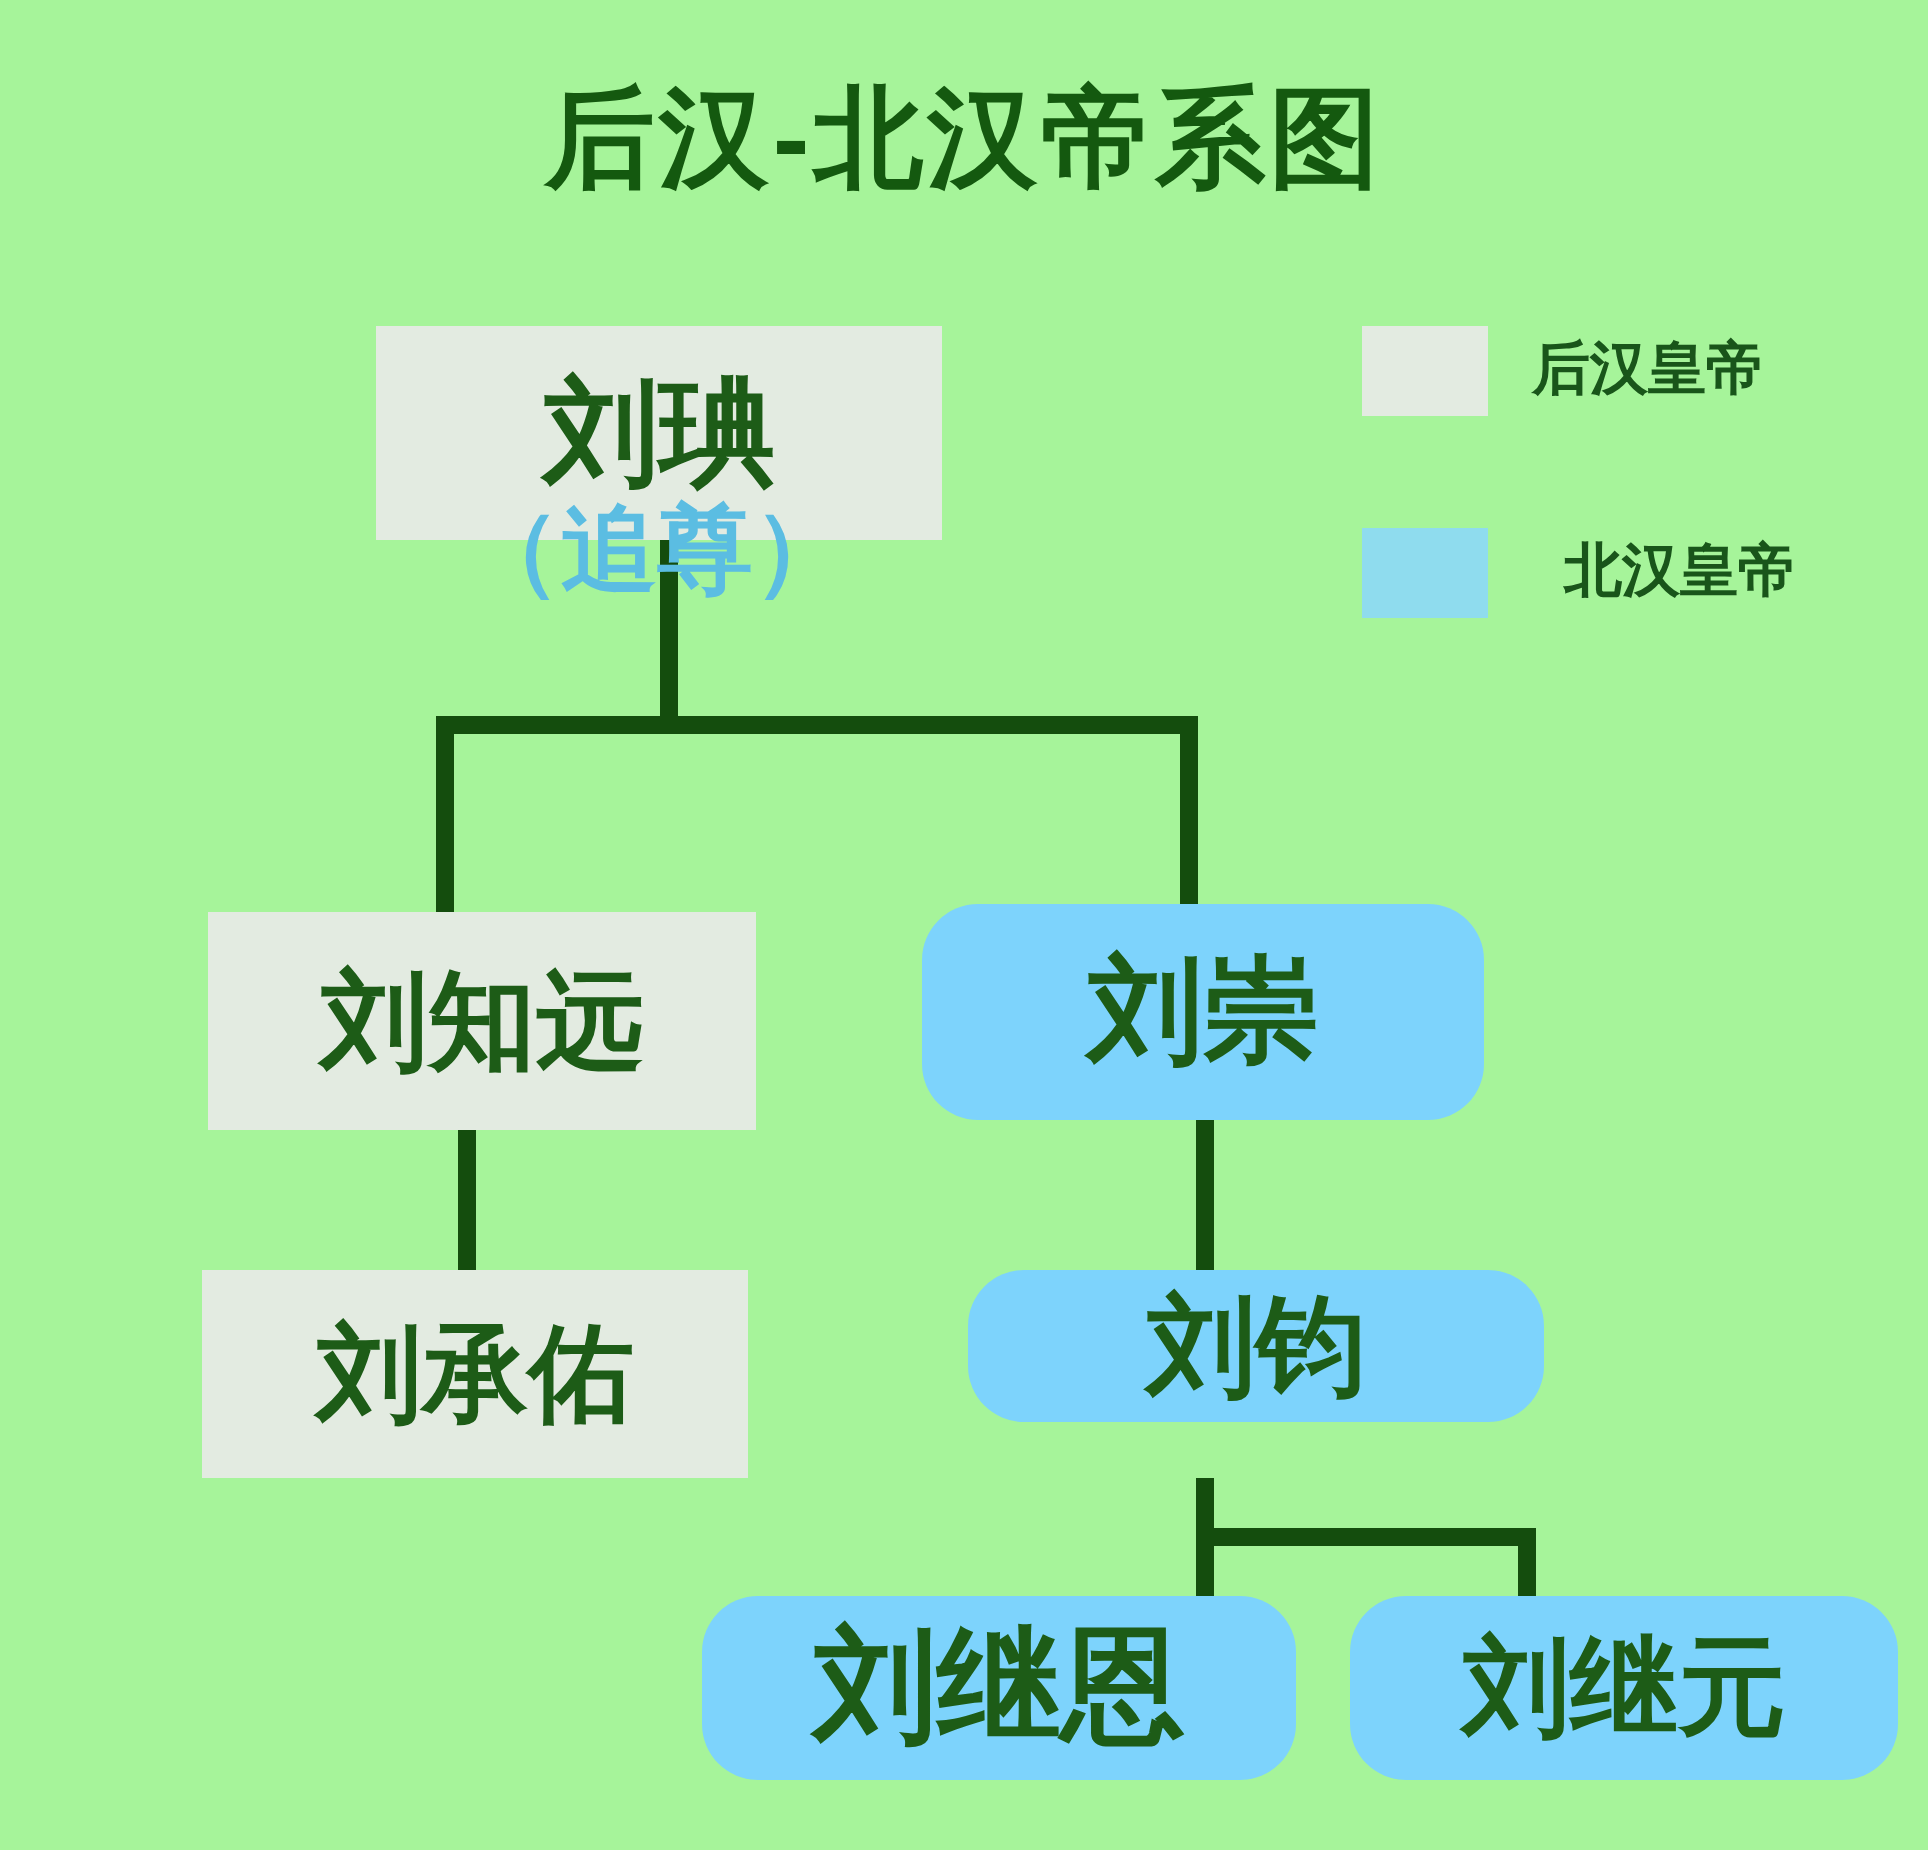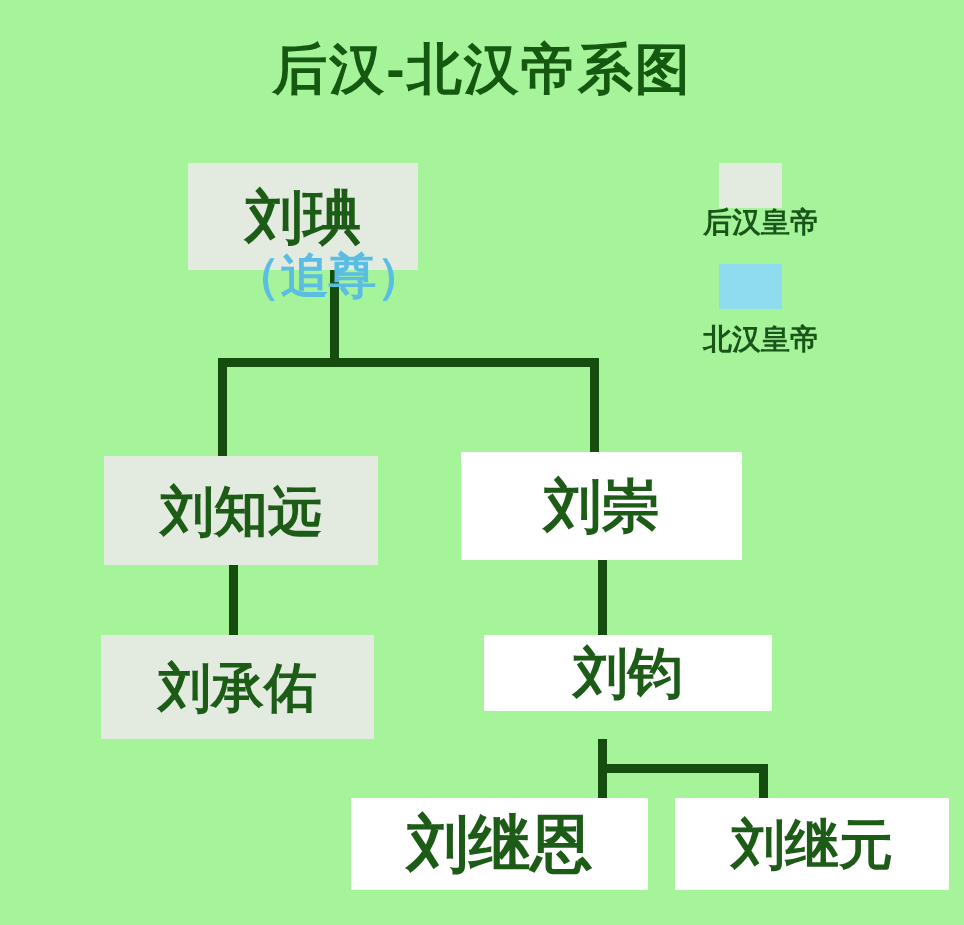--- a/index.html
+++ b/index.html
@@ -44,21 +44,21 @@
     box-sizing: border-box;
     display: flex;
     align-items: center;
     justify-content: center;
     color: #1d5c17;
     font-weight: bold;
     line-height: 1;
     white-space: nowrap;
   }
   .node-han   { background: #e3ebe1; }
-  .node-bhan  { background: #ffffff; }
+  .node-bhan  { background: #7dd3fc; border-radius: 28px; }
 
   .node-label { position: relative; z-index: 3; }
 
   
   #posthumous {
     position: absolute;
     left: 188px;
     top: 252px;
     width: 281px;
     text-align: center;
@@ -68,21 +68,20 @@
     line-height: 1;
     z-index: 4;
     white-space: nowrap;
   }
 
   
   .legend-row {
     position: absolute;
     display: flex;
     align-items: center;
-    flex-direction: column;
   }
   .legend-swatch {
     width: 63px;
     height: 45px;
     flex: 0 0 auto;
   }
   .legend-text {
     margin-left: 22px;
     font-size: 29px;
     font-weight: bold;
@@ -121,21 +120,21 @@
   <div class="line" style="left:229px; top:565px; width:9px; height:70px;"></div>
 
   <div class="line" style="left:598px; top:560px; width:9px; height:75px;"></div>
 
   <div class="line" style="left:598px; top:739px; width:9px; height:60px;"></div>
 
   <div class="line" style="left:598px; top:764px; width:170px; height:9px;"></div>
 
   <div class="line" style="left:759px; top:764px; width:9px; height:36px;"></div>
 
-  <div class="node node-han" style="left:188px; top:163px; width:230px; height:107px; font-size:58px;">
+  <div class="node node-han" style="left:188px; top:163px; width:283px; height:107px; font-size:58px;">
     <span class="node-label">刘琠</span>
   </div>
   <div id="posthumous">（追尊）</div>
 
   <div class="node node-han" style="left:104px; top:456px; width:274px; height:109px; font-size:54px;">
     <span class="node-label">刘知远</span>
   </div>
 
   <div class="node node-bhan" style="left:461px; top:452px; width:281px; height:108px; font-size:58px;">
     <span class="node-label">刘崇</span>

